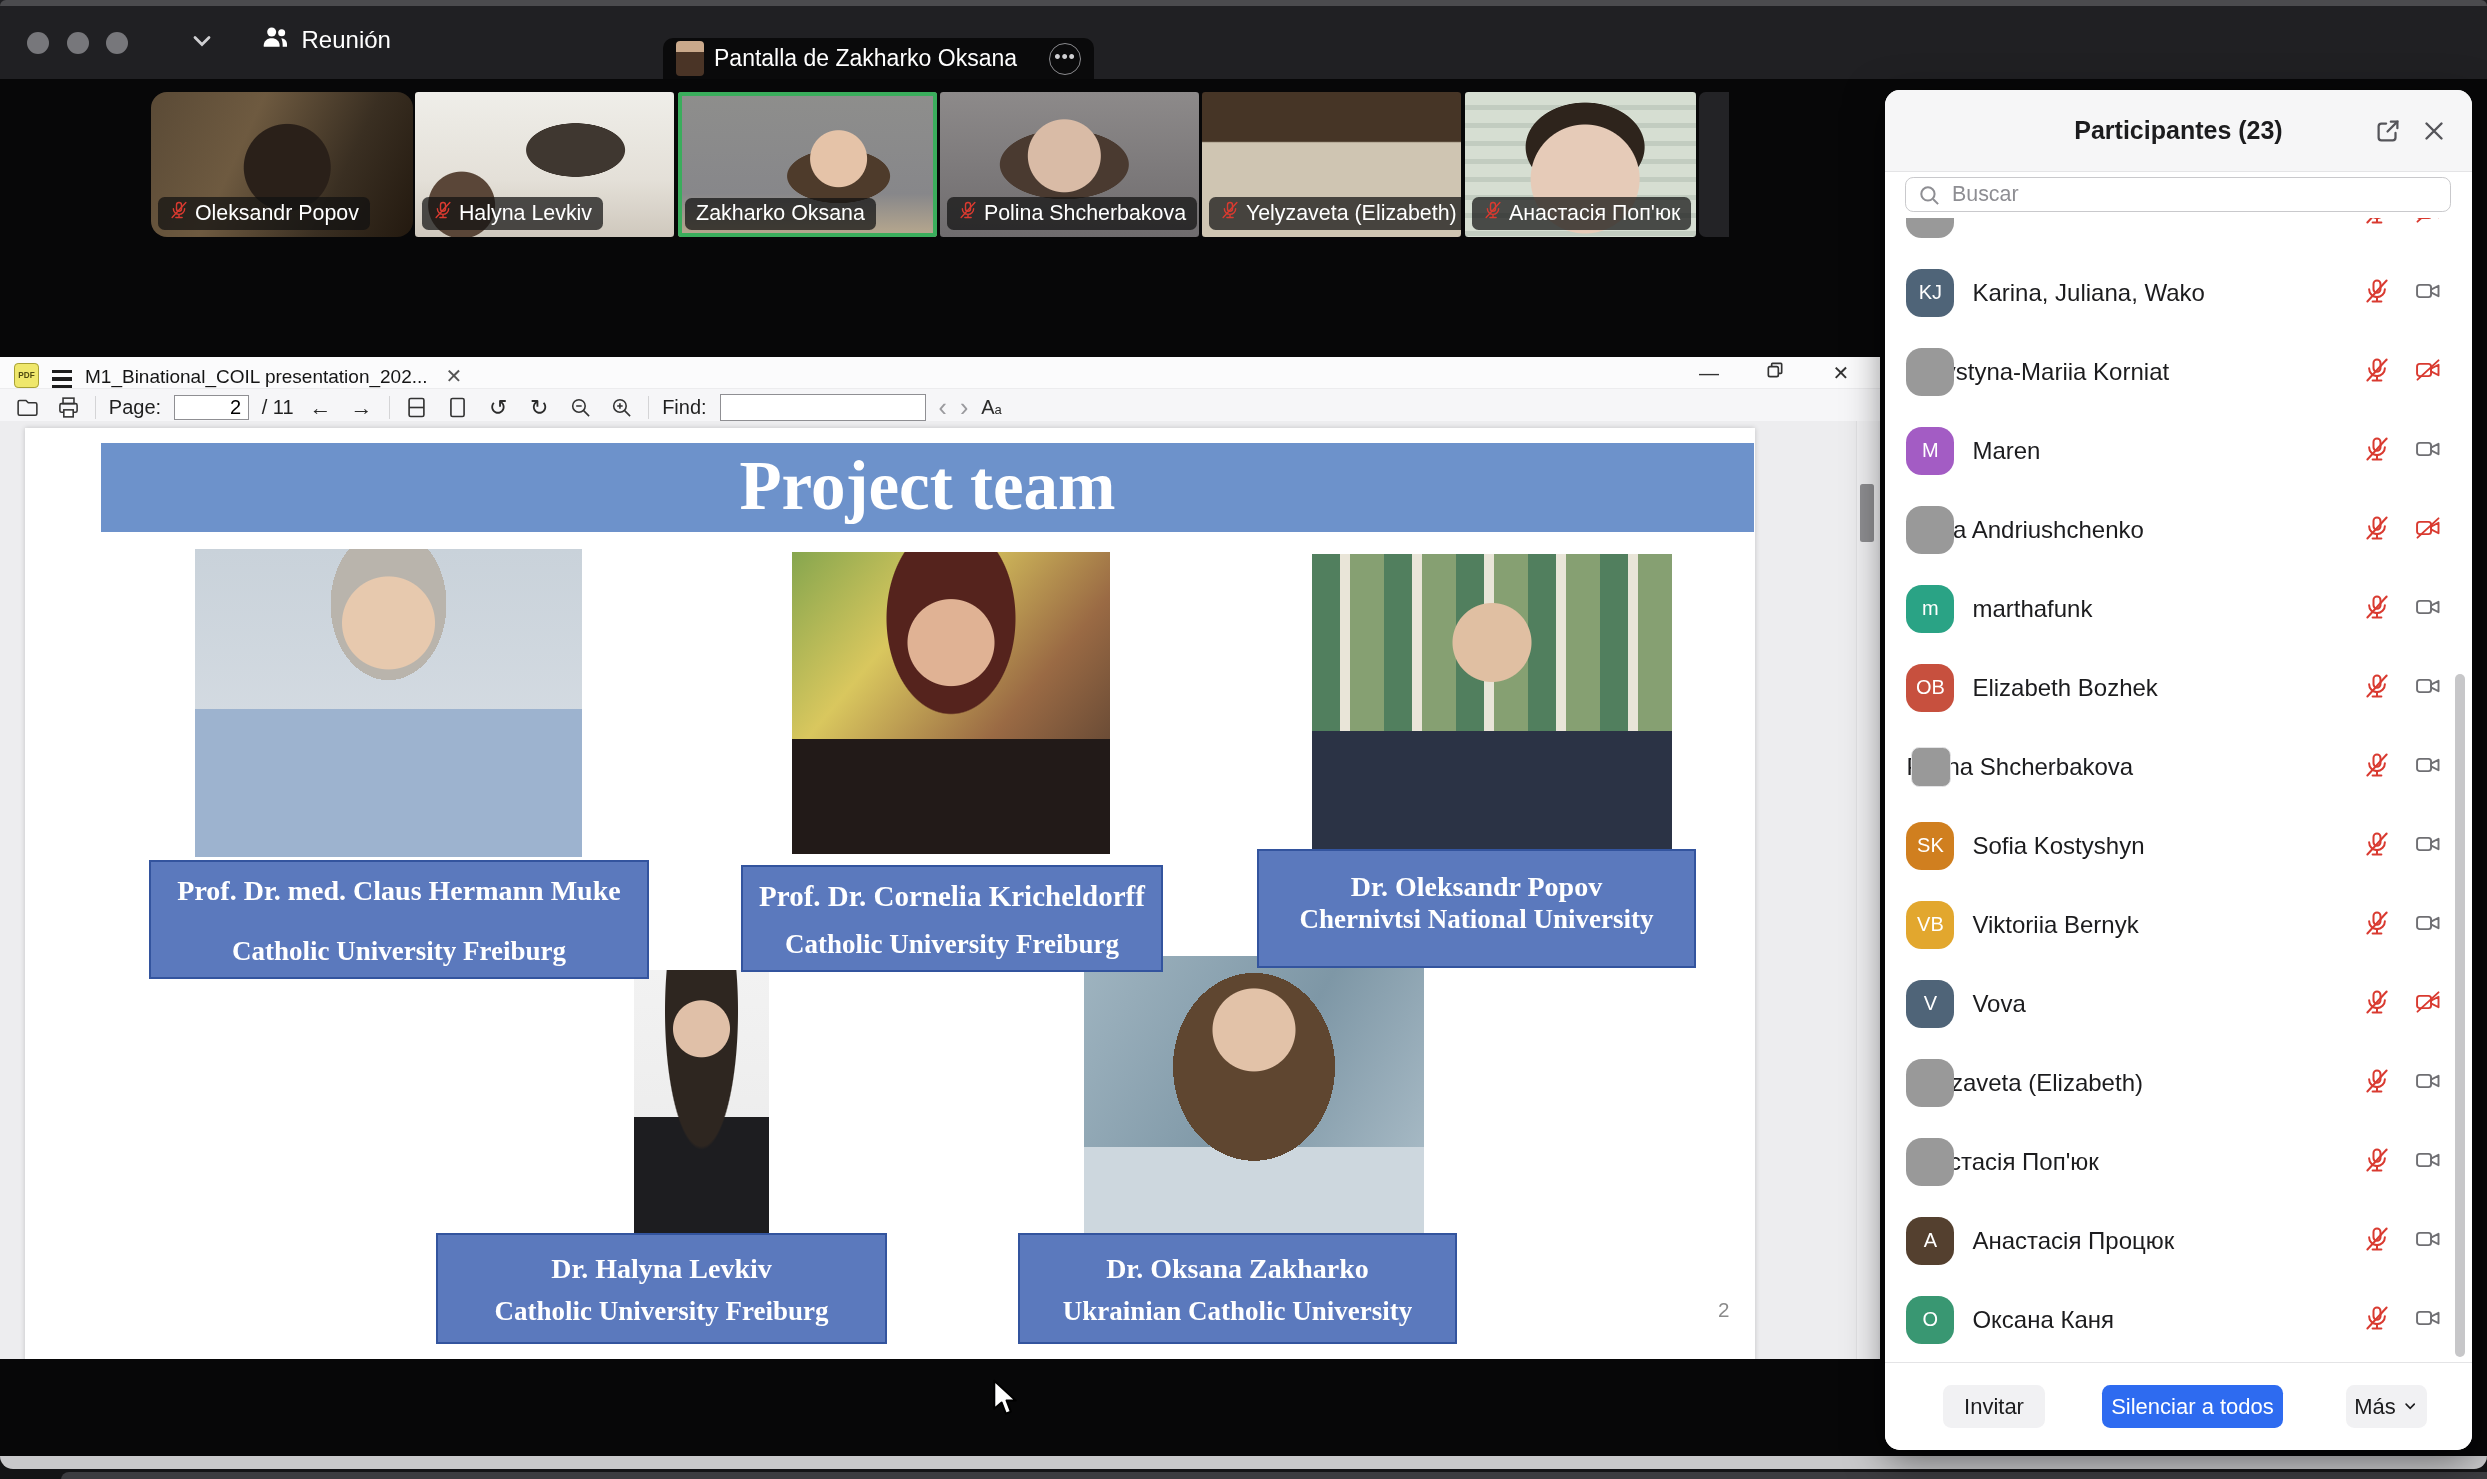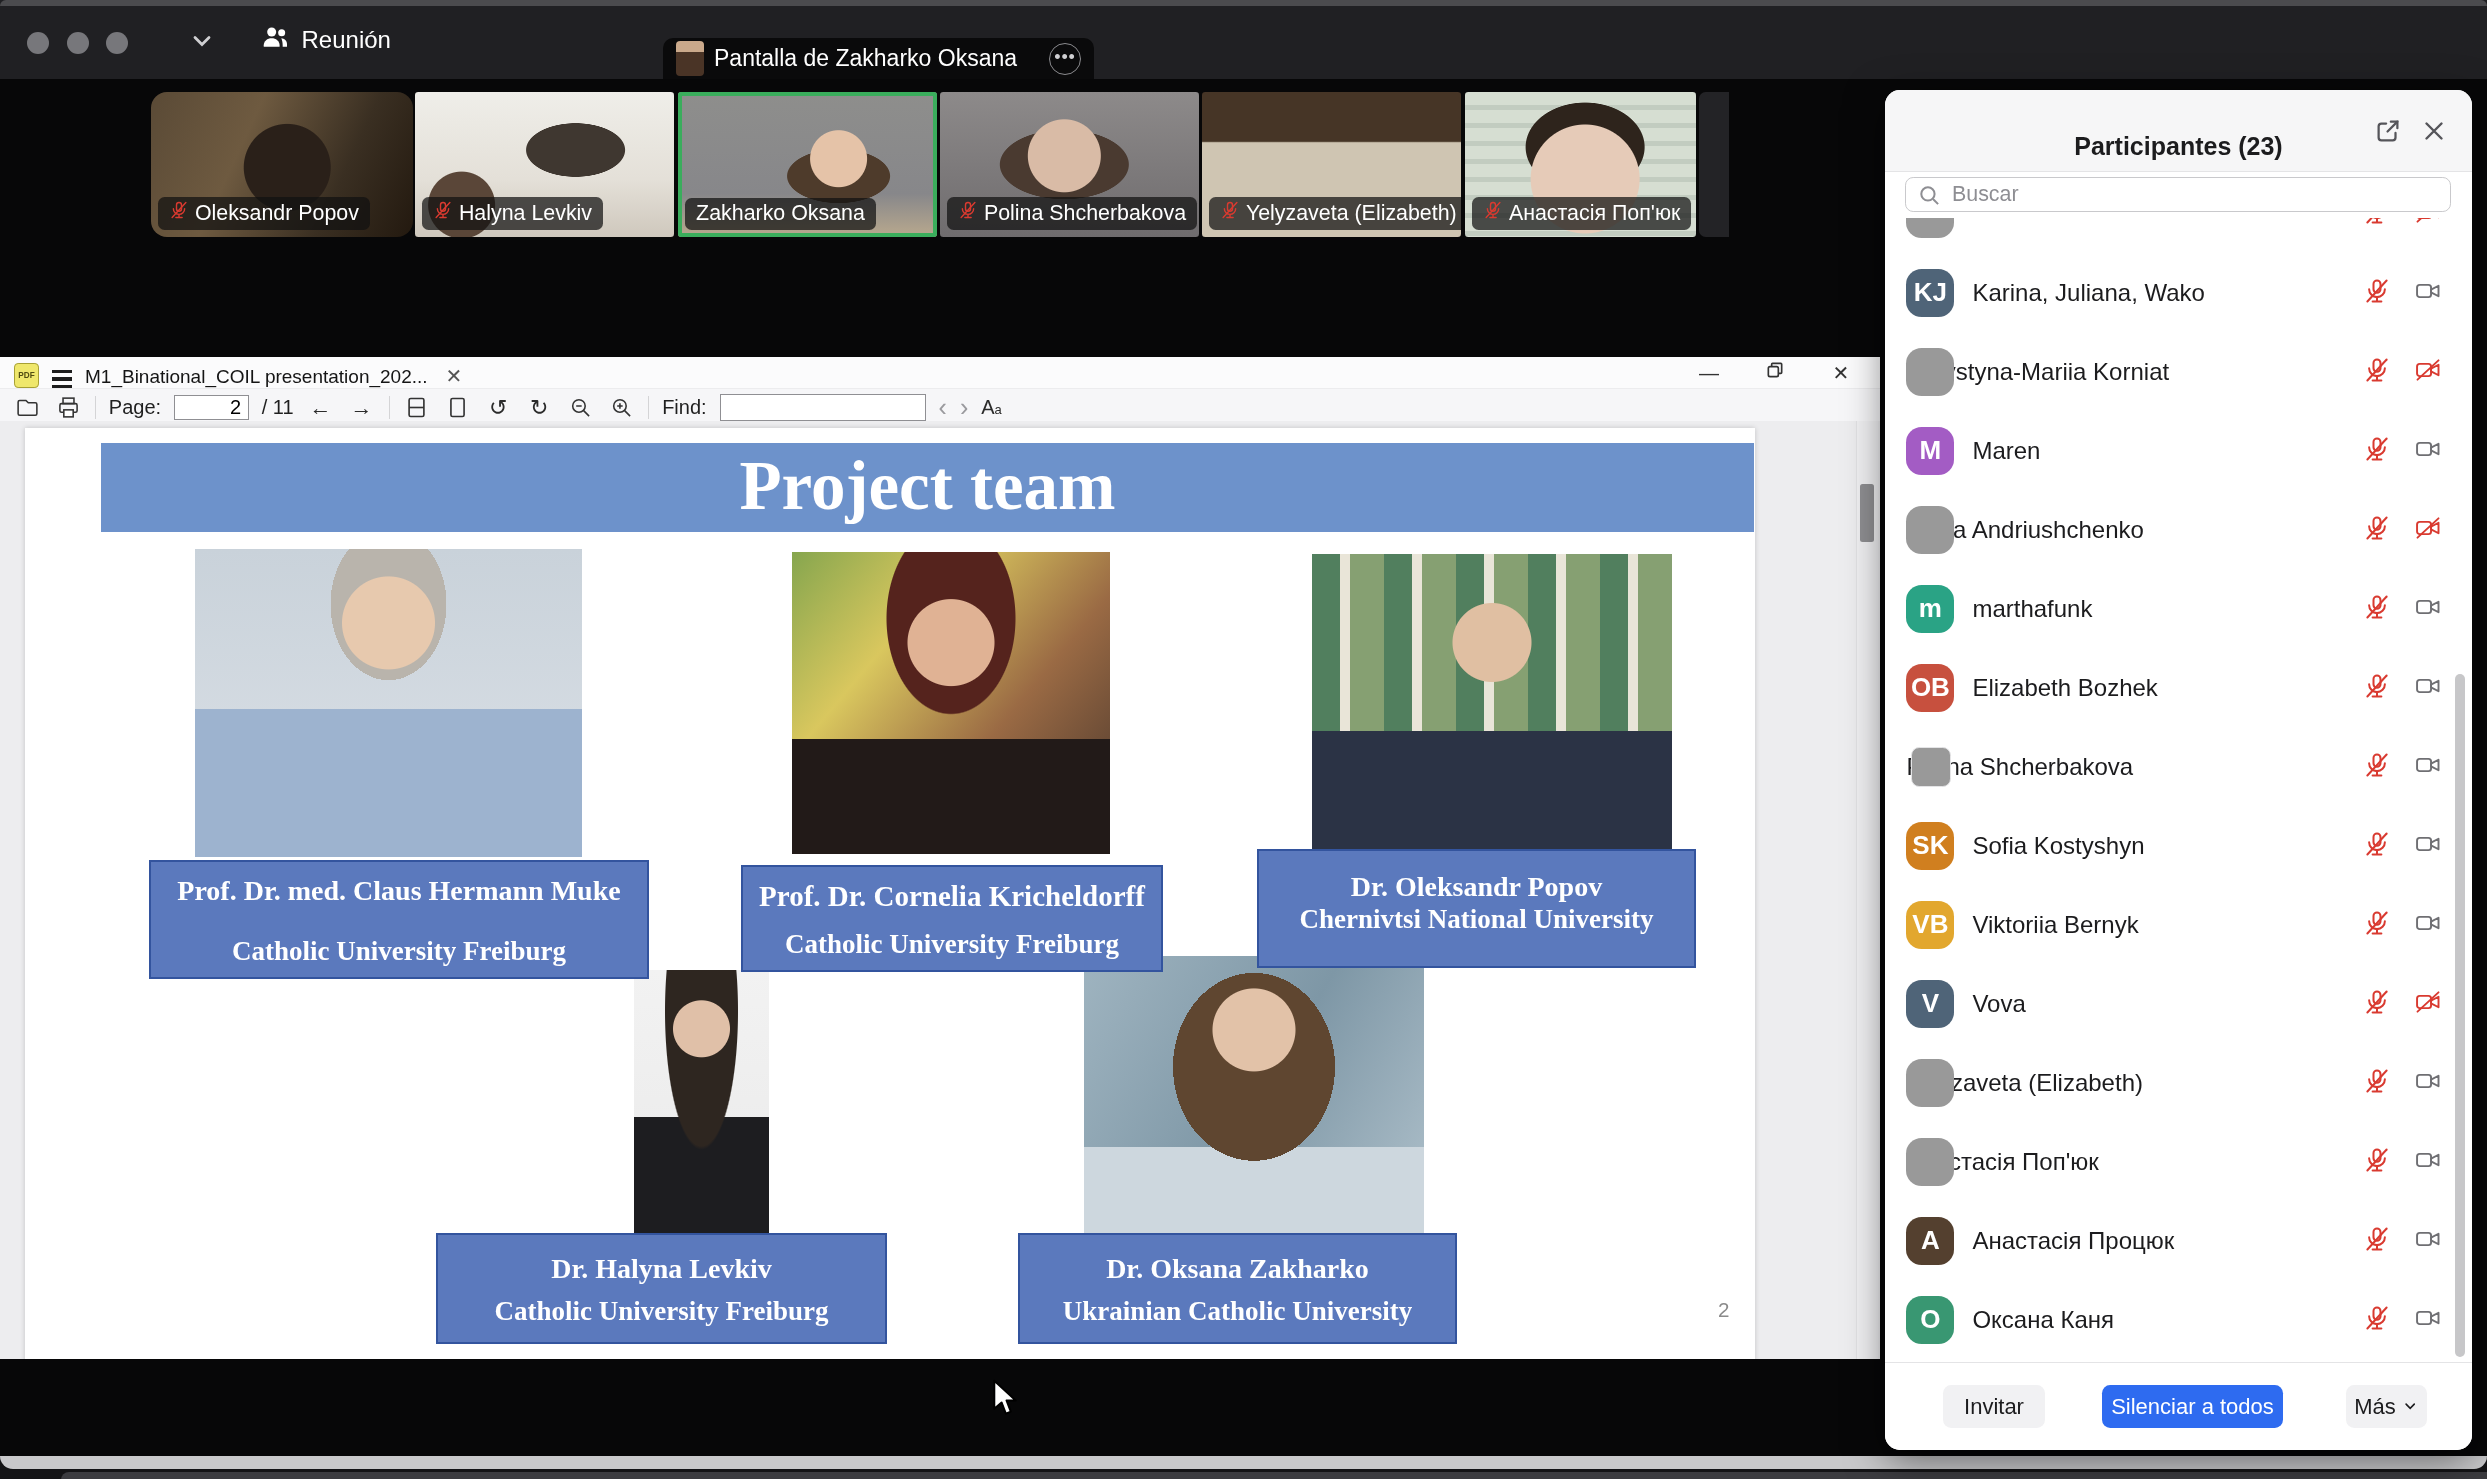--- a/index.html
+++ b/index.html
@@ -72,32 +72,32 @@
   .m2 .mname{font-size:29px;}
   .m3{left:1232px;top:421px;width:439px;height:119px;padding-top:18px;padding-bottom:34px;}
   .m4{left:411px;top:805px;width:451px;height:111px;padding-top:16.4px;padding-bottom:15px;}
   .m5{left:993px;top:805px;width:439px;height:111px;padding-top:16.4px;padding-bottom:15px;}
   .pagenum{position:absolute;left:1693px;top:870px;font-size:20.6px;color:#8b8b8b;font-family:"Liberation Sans",sans-serif;}
   .cursor{position:absolute;left:991px;top:1300px;z-index:40;}
 
   
   .panel{position:absolute;left:1885px;top:90px;width:587px;height:1360px;background:#fff;border-radius:15px;box-shadow:0 10px 39px rgba(0,0,0,.5);overflow:hidden;z-index:30;}
   .p-header{position:absolute;left:0;top:0;width:100%;height:81px;background:#f6f6f7;border-bottom:0.8px solid #e4e4e6;}
-  .p-title{text-align:center;line-height:81px;font-size:25px;font-weight:600;color:#1c1c1e;margin-top:16px;}
+  .p-title{text-align:center;line-height:81px;font-size:25px;font-weight:600;color:#1c1c1e;}
   .hicon{position:absolute;top:25.5px;width:30px;height:30px;}
   .popout{right:69px;}
   .pclose{right:23px;}
   .p-search{position:absolute;left:20px;right:21.4px;top:87px;height:35px;}
   .p-search input{width:100%;height:100%;box-sizing:border-box;border:1.6px solid #c9c9cc;border-radius:8.2px;font-size:21.4px;padding-left:46px;color:#1d1d1f;font-family:"Liberation Sans",sans-serif;outline:none;}
   .p-search input::placeholder{color:#8e8e93;}
   .searchicon{position:absolute;left:11.5px;top:5.8px;}
   .p-list{position:absolute;left:0;top:128px;right:0;bottom:87px;overflow:hidden;}
   .prow{height:79px;display:flex;align-items:center;gap:18px;padding:0 30px 0 21.4px;}
   .prow.partial{margin-top:-44px;}
-  .pav{width:48px;height:48px;border-radius:15.6px;flex:none;color:#fff;font-weight:bold;font-size:26px;display:flex;align-items:center;justify-content:center;}
+  .pav{width:48px;height:48px;border-radius:15.6px;flex:none;color:#fff;font-weight:normal;font-size:20px;display:flex;align-items:center;justify-content:center;}
   .pav.photo{background:#999;}
   .av-part{background:radial-gradient(circle at 50% 10%,#e9ddd0 0 16.4px,transparent 17.3px),linear-gradient(160deg,#3a2e26 0%,#241b15 60%,#171717 100%);}
   .av-khr{background:radial-gradient(circle at 46% 46%,#e6c7ae 0 10.7px,transparent 11.5px),radial-gradient(ellipse at 46% 40%,#5a4836 0 18px,transparent 19px),linear-gradient(140deg,#7d8d5c 0%,#a9b387 45%,#cdd3bd 100%);}
   .av-maria{background:radial-gradient(circle at 50% 46%,#e8c9b0 0 10.7px,transparent 11.5px),radial-gradient(ellipse at 50% 44%,#5c4433 0 19px,transparent 20px),repeating-linear-gradient(0deg,#9a5a4a 0 7.4px,#aa6a55 7.4px 11.5px);}
   .av-cat{width:38px;height:38px;margin:5px;border-radius:8.2px;background:radial-gradient(circle at 50% 64%,#f2a7c3 0 7.4px,transparent 8.2px),radial-gradient(circle at 50% 30%,#efefef 0 10px,transparent 10.7px),#fdfdfd;border:0.8px solid #e4e4e6;}
   .av-yel{background:radial-gradient(circle at 52% 42%,#caa98b 0 7.4px,transparent 8.2px),linear-gradient(165deg,#8fa85f 0%,#6f8a4f 45%,#4a6a35 100%);}
   .av-pop{background:radial-gradient(circle at 44% 52%,#e3c0a8 0 12.3px,transparent 13px),radial-gradient(ellipse at 48% 40%,#352a21 0 20px,transparent 20.6px),linear-gradient(140deg,#7d7d66 0%,#5d5d4c 100%);}
   .pname{font-size:24px;color:#1c1c1e;white-space:nowrap;}
   .picons{margin-left:auto;display:flex;gap:23px;align-items:center;}
   .p-scroll{position:absolute;right:6.6px;top:584px;width:10px;height:683px;background:#c7c7c9;border-radius:5px;z-index:5;}

